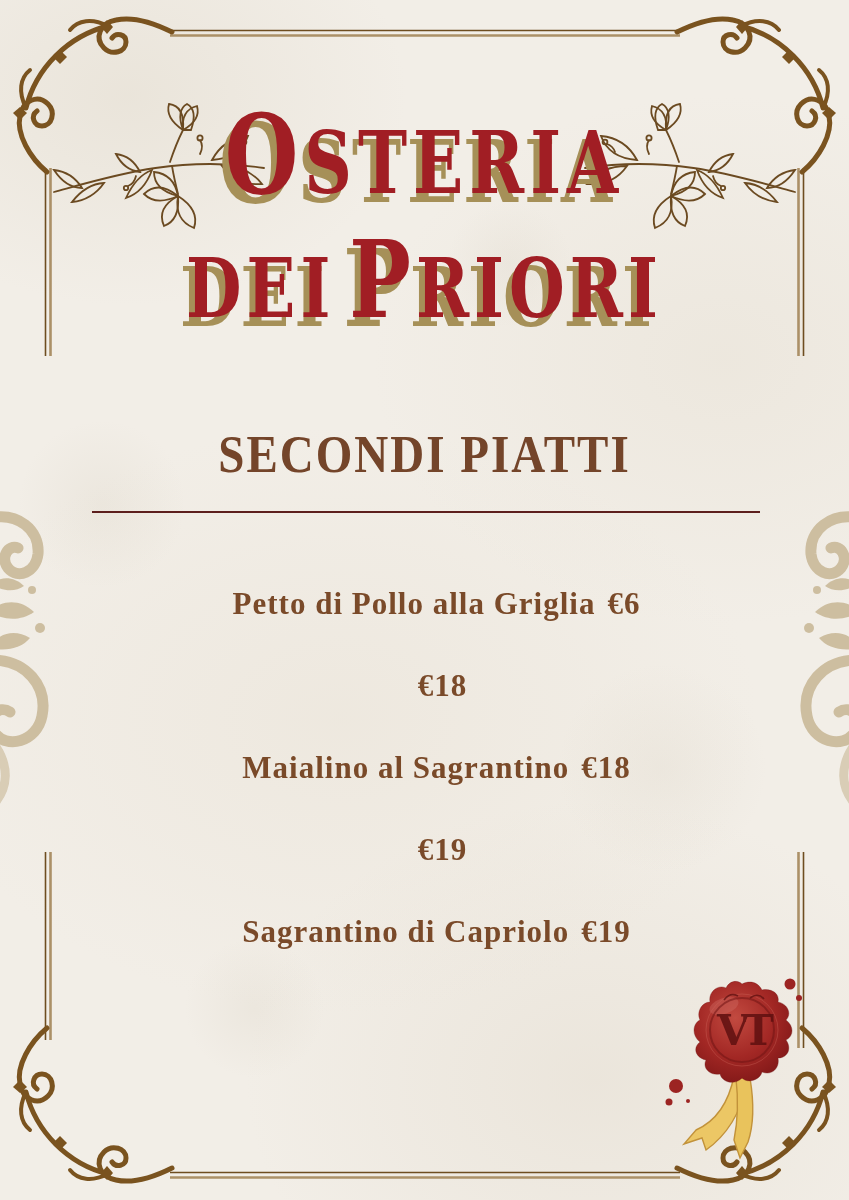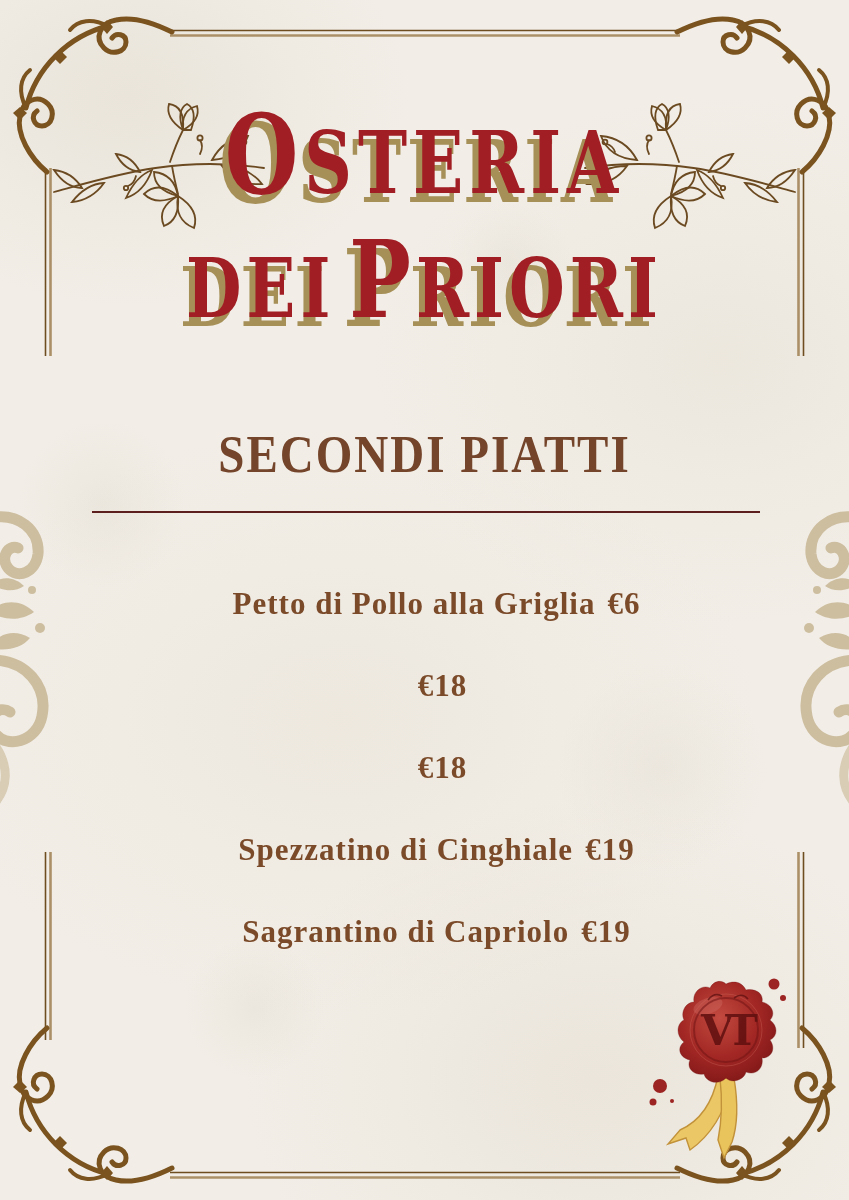--- a/index.html
+++ b/index.html
@@ -67,21 +67,21 @@
   .menu-item{
     height:82px;line-height:1;
     font-family:"Liberation Serif", serif;font-weight:bold;
     font-size:31px;letter-spacing:1px;
     color:#7a4a29;
     display:flex;justify-content:center;align-items:flex-start;
     white-space:nowrap;
   }
   .menu-item .price{margin-left:12px;}
 
-  .seal-wrap{position:absolute;left:646px;top:968px;z-index:3;}
+  .seal-wrap{position:absolute;left:662px;top:968px;z-index:3;}
 </style>
 </head>
 <body>
 
 <div class="page">
 
   <svg class="decor" width="849" height="1200" viewBox="0 0 849 1200" xmlns="http://www.w3.org/2000/svg" xmlns:xlink="http://www.w3.org/1999/xlink">
     <defs>
 
       <g id="flourish" stroke="#7a531f" stroke-width="5" fill="none" stroke-linecap="round">
@@ -182,24 +182,24 @@
 
     <div class="menu-list">
       <div class="menu-item">
         <span class="dish">Petto di Pollo alla Griglia</span>
         <span class="price">€6</span>
       </div>
       <div class="menu-item">
         <span class="price">€18</span>
       </div>
       <div class="menu-item">
+        <span class="dish">Maialino al Sagrantino</span>
         <span class="price">€18</span>
       </div>
       <div class="menu-item">
-        <span class="dish">Spezzatino di Cinghiale</span>
         <span class="price">€19</span>
       </div>
       <div class="menu-item">
         <span class="dish">Sagrantino di Capriolo</span>
         <span class="price">€19</span>
       </div>
     </div>
   </div>
 
   <div class="seal-wrap">

